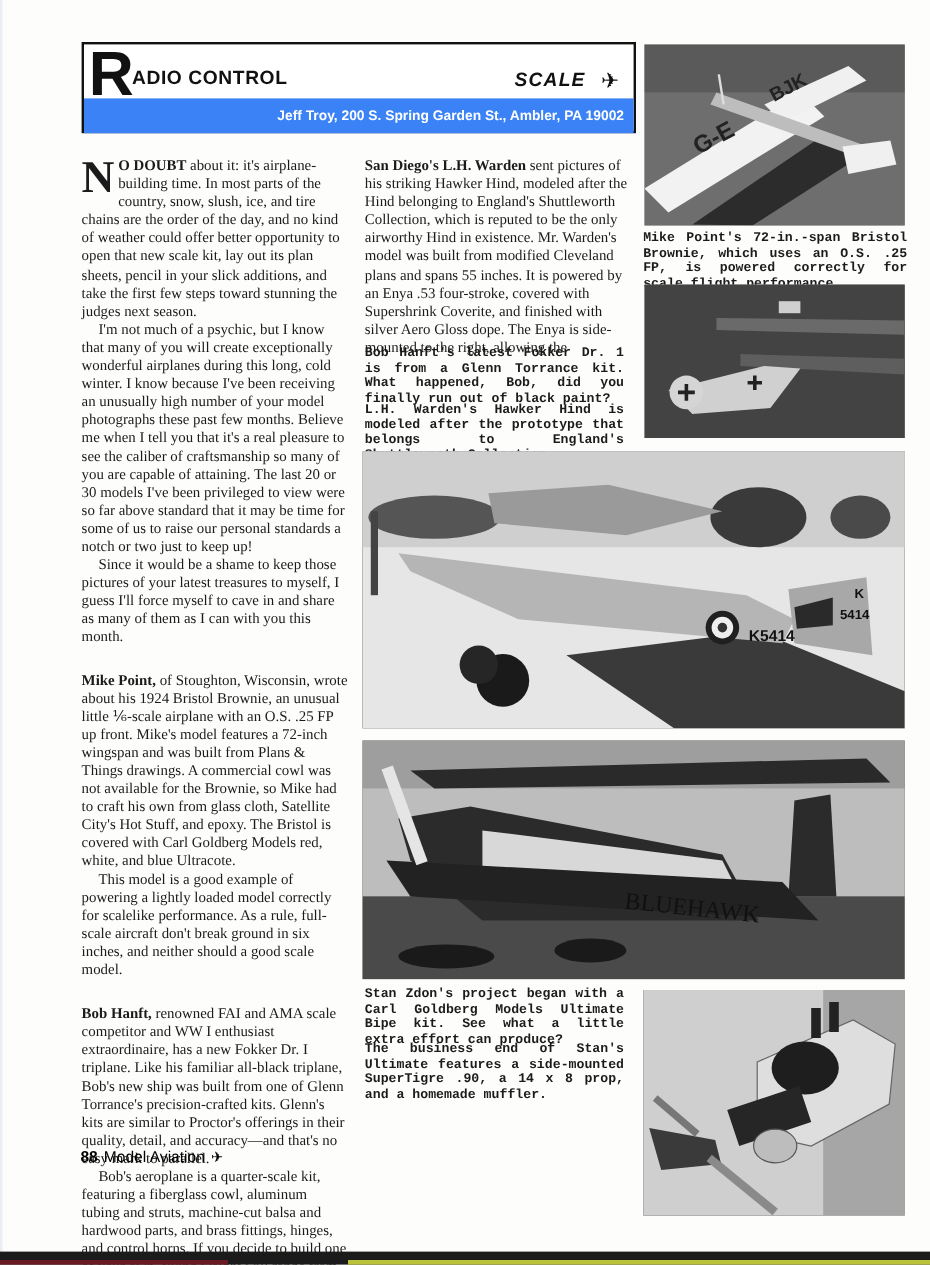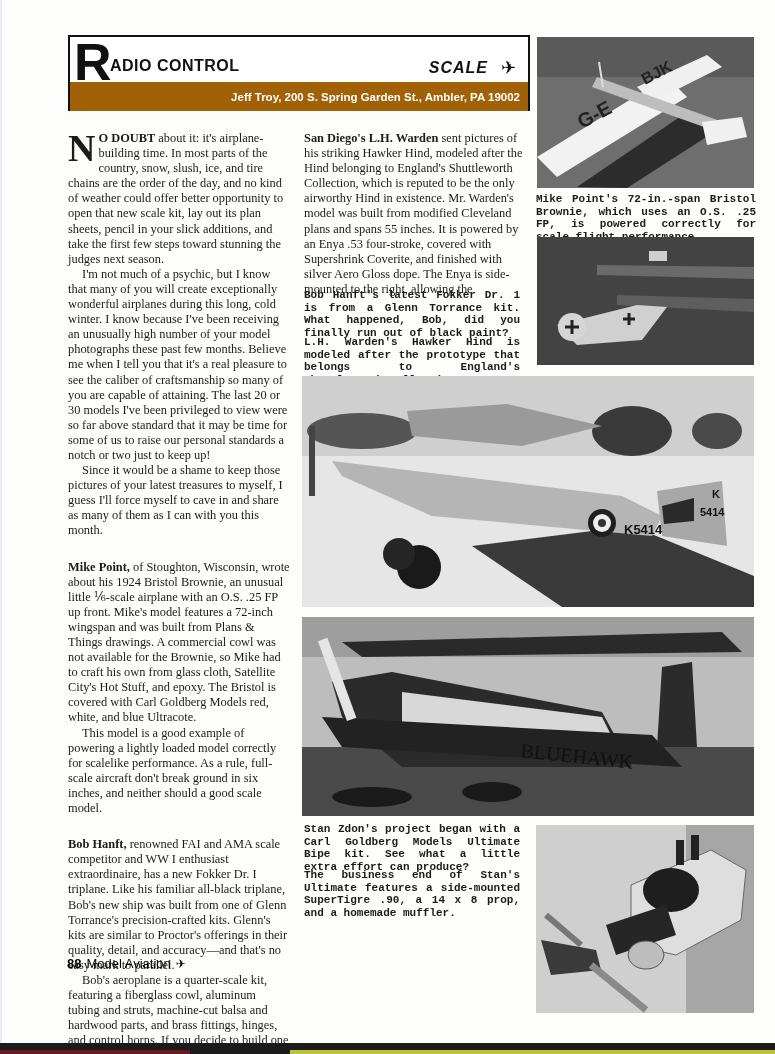--- a/index.html
+++ b/index.html
@@ -9,21 +9,21 @@
   .bottom-bar{position:absolute;left:0;top:1043px;width:775px;height:11px;background:#1b1b1b;}
   .bottom-bar .strip1{position:absolute;left:0;top:7px;width:190px;height:4px;background:#6a1a22;}
   .bottom-bar .strip2{position:absolute;left:290px;top:7px;width:485px;height:4px;background:#b9c23a;}
 
   
   .header{position:absolute;left:68px;top:35px;width:462px;height:76px;border:2px solid #111;background:#fff;box-sizing:border-box;}
   .header .bigR{position:absolute;left:4px;top:2px;font-family:"Liberation Sans",sans-serif;font-weight:bold;font-size:52px;line-height:46px;color:#111;}
   .header .title{position:absolute;left:40px;top:20px;font-family:"Liberation Sans",sans-serif;font-weight:bold;font-size:16px;letter-spacing:0.5px;color:#111;}
   .header .scale{position:absolute;right:40px;top:22px;font-family:Liberation Sans, sans-serif;font-weight:bold;font-style:italic;font-size:16px;letter-spacing:1px;color:#111;}
   .header .plane{position:absolute;right:12px;top:20px;font-size:18px;color:#111;font-family:"DejaVu Sans",sans-serif;}
-  .header .bar{position:absolute;left:0;top:45px;width:100%;height:29px;background:#a16207;color:#fff;
+  .header .bar{position:absolute;left:0;top:45px;width:100%;height:29px;background:#3b82f6;color:#fff;
                font-family:"Liberation Sans",sans-serif;font-weight:bold;font-size:11.5px;text-align:right;box-sizing:border-box;padding:9px 8px 0 0;}
 
   
   .col{position:absolute;font-size:12.4px;line-height:15.1px;color:#1b1b1b;}
   .col p{margin:0;text-indent:14px;}
   .col p.noindent{text-indent:0;}
   .col p.gap{margin-top:21px;}
   .col b{font-weight:bold;}
   .dropcap{float:left;font-size:38px;line-height:30px;font-weight:bold;margin:2px 3px 0 0;}
   .col1{left:68px;top:131px;width:222px;}

